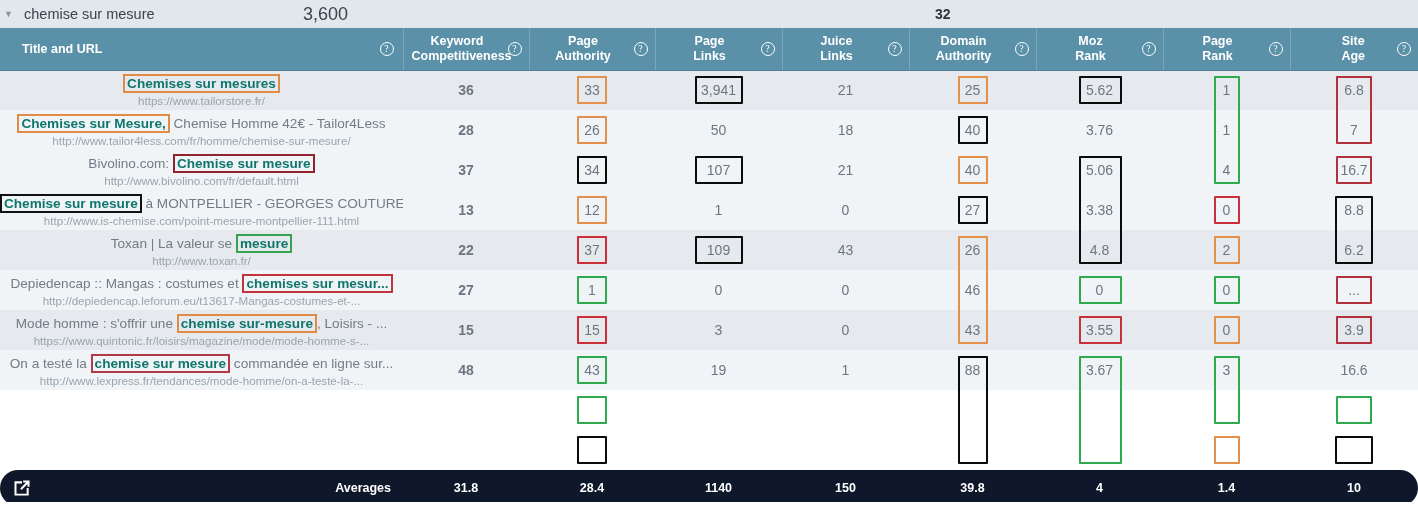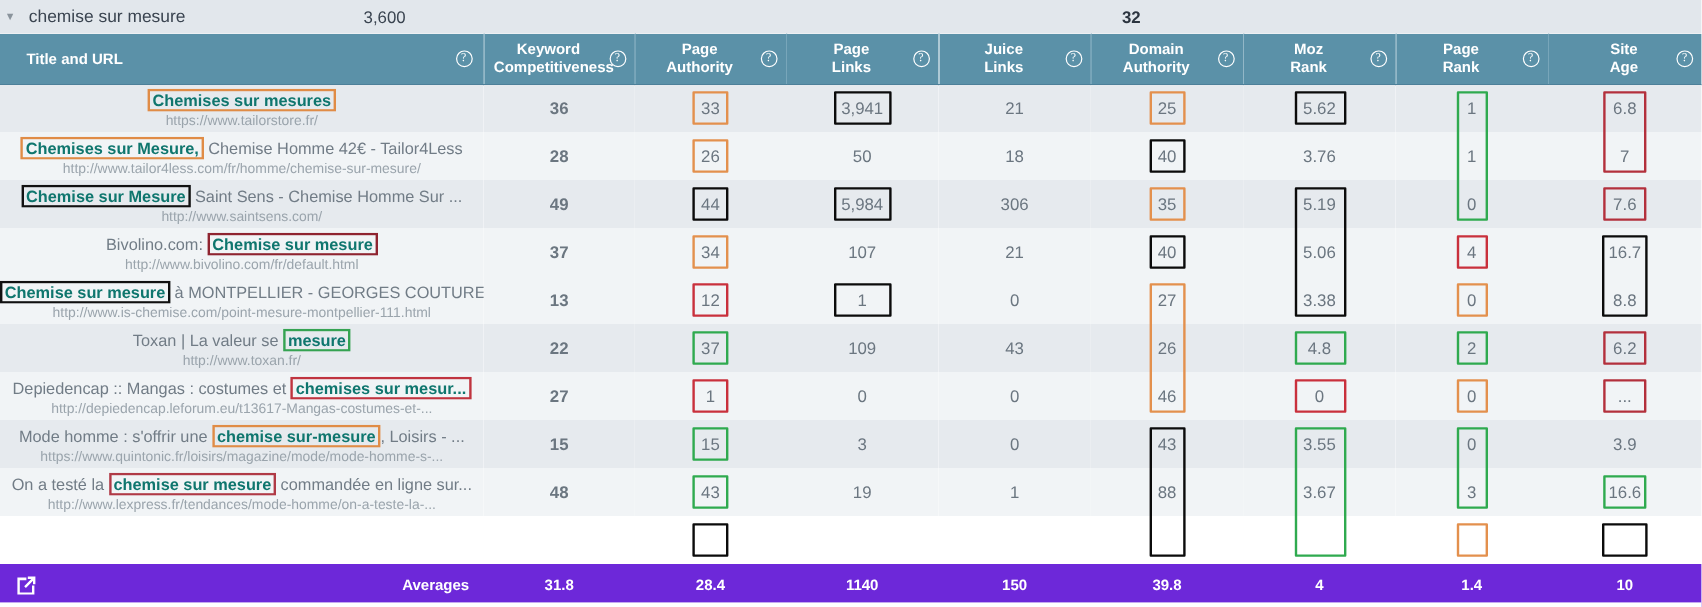--- a/index.html
+++ b/index.html
@@ -17,21 +17,21 @@
     background: #e2e7ec;
     display: flex; align-items: center;
   }
   .topbar .caret {
     width: 18px; margin-left: 4px; color: #8a949c; font-size: 9px; line-height: 1;
   }
   .topbar .kw {
     font-size: 14.5px; color: #3a4450; margin-left: 2px;
   }
   .topbar .vol {
-    position: absolute; left: 303px; font-size: 14px; color: #3a4450;
+    position: absolute; left: 303px; font-size: 18px; color: #3a4450;
   }
   .topbar .kd {
     position: absolute; left: 935px; font-size: 14px; color: #2c3540; font-weight: bold;
   }
 
   
   table.serp {
     position: absolute; left: 0; top: 28px;
     width: 1418px; border-collapse: collapse; table-layout: fixed;
   }
@@ -102,21 +102,22 @@
   }
   .bc-orange { border-color: #e3904d; }
   .bc-black  { border-color: #0b0b0b; }
   .bc-red    { border-color: #c9303c; }
   .bc-dred   { border-color: #b3303c; }
   .bc-green  { border-color: #2faa4f; }
 
   
   .footer {
     position: absolute; left: 0; top: 470px; width: 1418px; height: 36px;
-    background: #6d28d9;
+    background: #0f172a;
+    border-radius: 18px;
   }
   .footer .cellrow { display: flex; height: 36px; align-items: center; }
   .footer .fc {
     color: #ffffff; font-size: 12.5px; font-weight: bold; text-align: center;
   }
   .footer .fc.lbl { text-align: right; padding-right: 12px; }
   .export-icon {
     position: absolute; left: 12px; top: 8px; width: 20px; height: 20px;
   }
   .bottomline {
@@ -217,34 +218,20 @@
             <div class="url-line">http://www.tailor4less.com/fr/homme/chemise-sur-mesure/</div>
           </td>
           <td class="c-kc">28</td>
           <td class="">26</td>
           <td class="">50</td>
           <td class="">18</td>
           <td class="">40</td>
           <td class="">3.76</td>
           <td class="">1</td>
           <td class="">7</td>
-        </tr>
-        <tr class="odd">
-          <td class="c-title">
-            <div class="title-line"><span class="hl black">Chemise sur Mesure</span><span> Saint Sens - Chemise Homme Sur ...</span></div>
-            <div class="url-line">http://www.saintsens.com/</div>
-          </td>
-          <td class="c-kc">49</td>
-          <td class="">44</td>
-          <td class="">5,984</td>
-          <td class="">306</td>
-          <td class="">35</td>
-          <td class="">5.19</td>
-          <td class="">0</td>
-          <td class="">7.6</td>
         </tr>
         <tr class="even">
           <td class="c-title">
             <div class="title-line"><span>Bivolino.com: </span><span class="hl red">Chemise sur mesure</span></div>
             <div class="url-line">http://www.bivolino.com/fr/default.html</div>
           </td>
           <td class="c-kc">37</td>
           <td class="">34</td>
           <td class="">107</td>
           <td class="">21</td>

